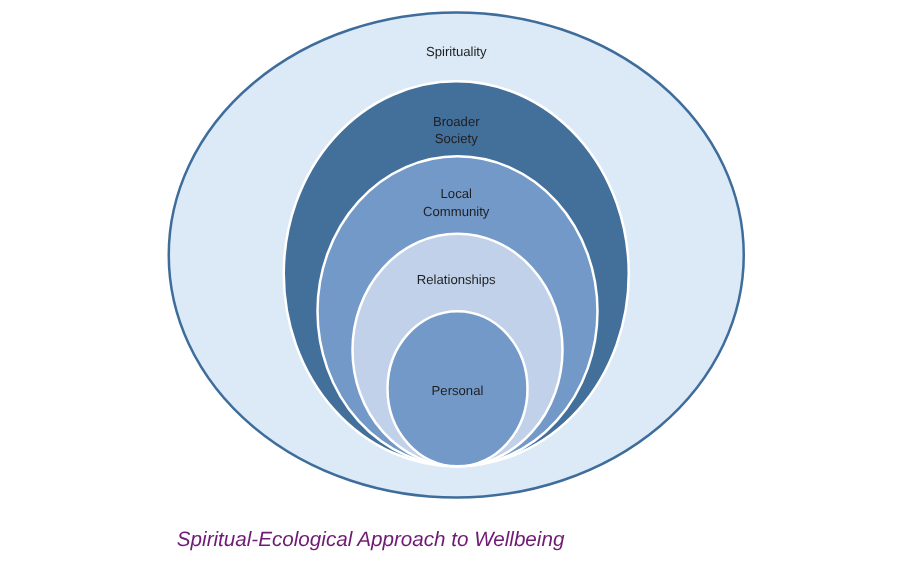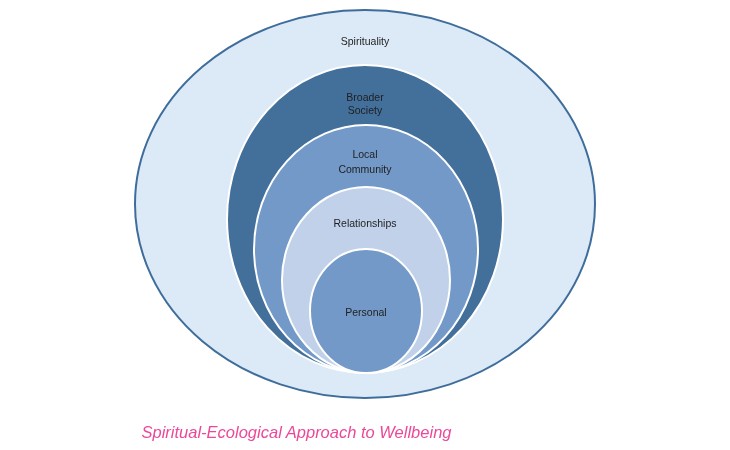--- a/index.html
+++ b/index.html
@@ -1,20 +1,20 @@
 <!DOCTYPE html>
 <html><head>
 <meta charset="utf-8">
 <style>
   html, body { margin: 0; padding: 0; background: #ffffff; }
   body { width: 730px; height: 450px; position: relative; overflow: hidden; }
   #diagram { position: absolute; left: 0; top: 0; }
   .lbl { font-family: "Liberation Sans", sans-serif; font-size: 10.5px; fill: #1f1f1f; text-anchor: middle; }
   .caption { position: absolute; left: 0; width: 593px; top: 423px; text-align: center;
-    font-family: "Liberation Sans", sans-serif; font-style: italic; font-size: 16.5px; color: #ec4899; }
+    font-family: "Liberation Sans", sans-serif; font-style: italic; font-size: 16.5px; color: #701a75; }
 </style>
 </head>
 <body>
 
 <svg id="diagram" width="730" height="450">
   <ellipse cx="365" cy="204" rx="230" ry="194" stroke-width="2" fill="#dce9f6" stroke="#3e6d9b"></ellipse>
   <ellipse cx="365" cy="219" rx="138" ry="154" stroke-width="2" fill="#436f9b" stroke="#ffffff"></ellipse>
   <ellipse cx="366" cy="249" rx="112" ry="124" stroke-width="2" fill="#7399c8" stroke="#ffffff"></ellipse>
   <ellipse cx="366" cy="280" rx="84" ry="93" stroke-width="2" fill="#c0d1e9" stroke="#ffffff"></ellipse>
   <ellipse cx="366" cy="311" rx="56" ry="62" stroke-width="2" fill="#7399c8" stroke="#ffffff"></ellipse>

